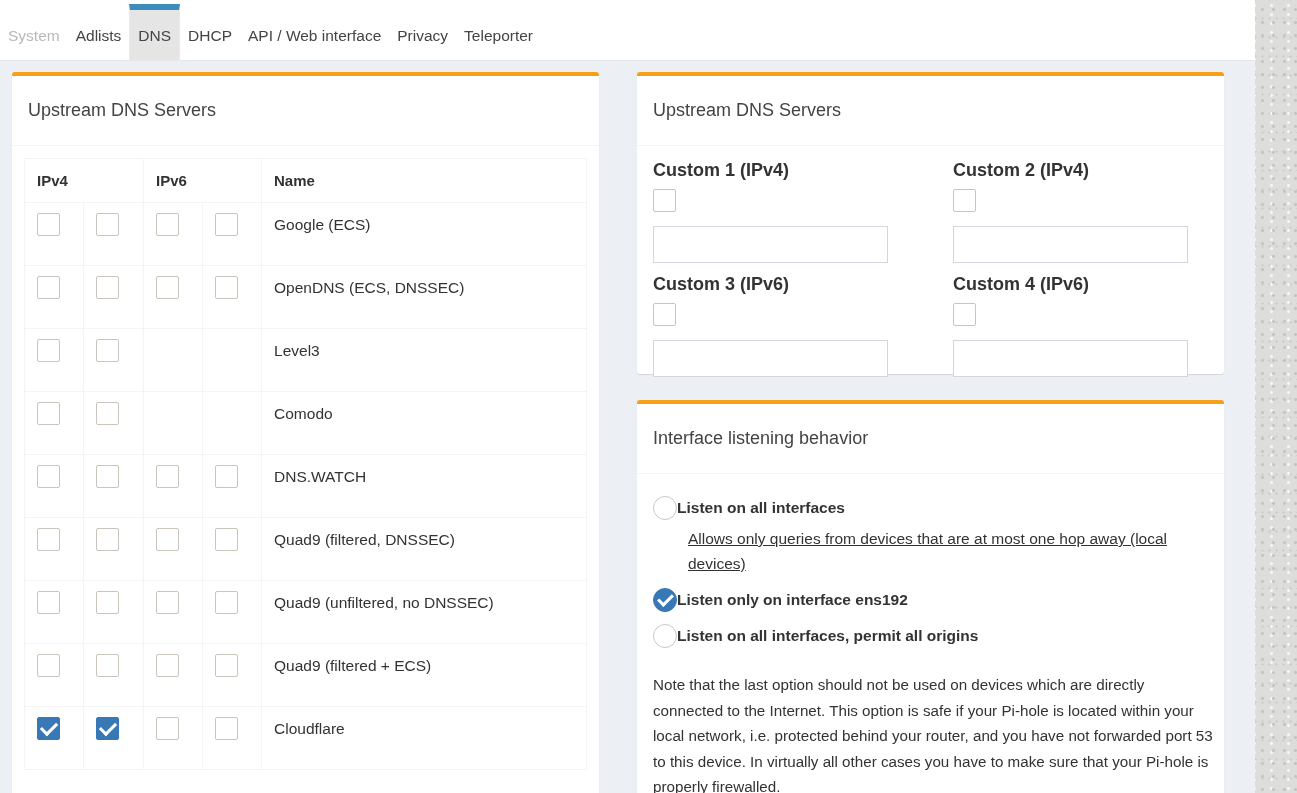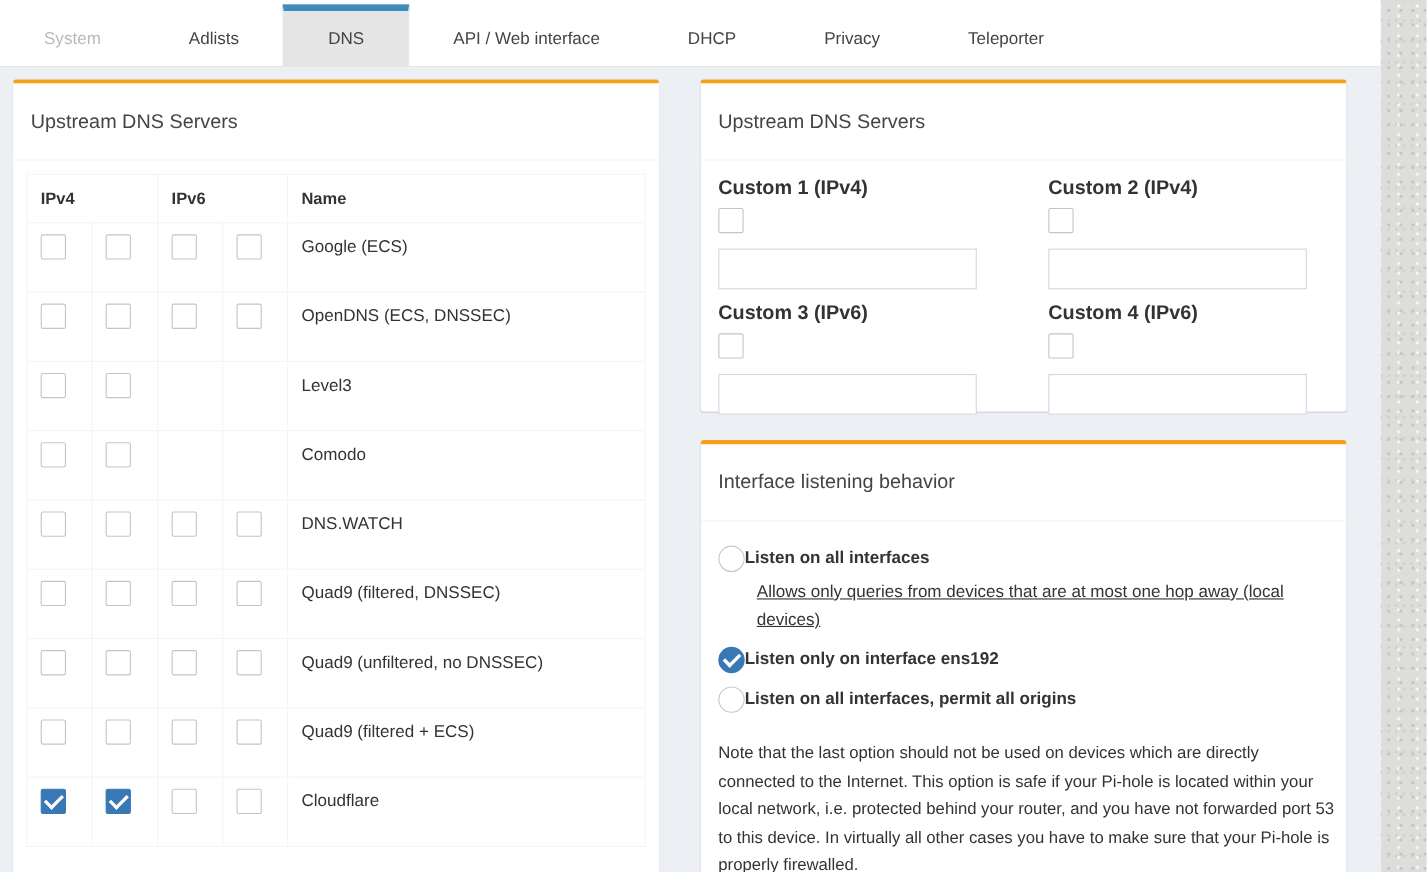--- a/index.html
+++ b/index.html
@@ -27,21 +27,21 @@
       radial-gradient(circle,#cfcfcd 1px,transparent 1.4px);
     background-size:11px 13px,17px 9px,7px 19px;
     background-position:2px 3px,8px 1px,4px 9px;
   }
 
   .page{position:absolute;left:0;top:0;width:1255px;height:793px;background:var(--page-bg);}
 
   
   .tabbar{height:61px;background:#fff;border-bottom:1px solid #e4e7ea;display:flex;align-items:stretch;padding-top:4px;}
   .tab{
-    padding:0 40px;line-height:51px;font-size:15.5px;color:#444;cursor:pointer;
+    padding:0 8px;line-height:51px;font-size:15.5px;color:#444;cursor:pointer;
     border-top:6px solid transparent;white-space:nowrap;text-align:center;
   }
   .tab.active{
     background:#e5e5e5;border-top:6px solid var(--blue);
     border-left:1px solid #e9e9e9;border-right:1px solid #e9e9e9;
     margin-bottom:-1px;position:relative;z-index:2;
   }
   .tab.muted{color:#b9b9b9;}
 
   
@@ -99,22 +99,22 @@
 
 <div class="viewport">
   <div class="desktop"></div>
 
   <div class="page">
 
     <div class="tabbar">
         <div class="tab muted">System</div>
         <div class="tab">Adlists</div>
         <div class="tab active">DNS</div>
+        <div class="tab">DHCP</div>
         <div class="tab">API / Web interface</div>
-        <div class="tab">DHCP</div>
         <div class="tab">Privacy</div>
         <div class="tab">Teleporter</div>
       </div>
 
     <div class="box" id="box-upstream-table">
       <div class="box-header">Upstream DNS Servers</div>
       <div class="box-body">
         <table class="dns">
           <colgroup>
               <col style="width:59px">

